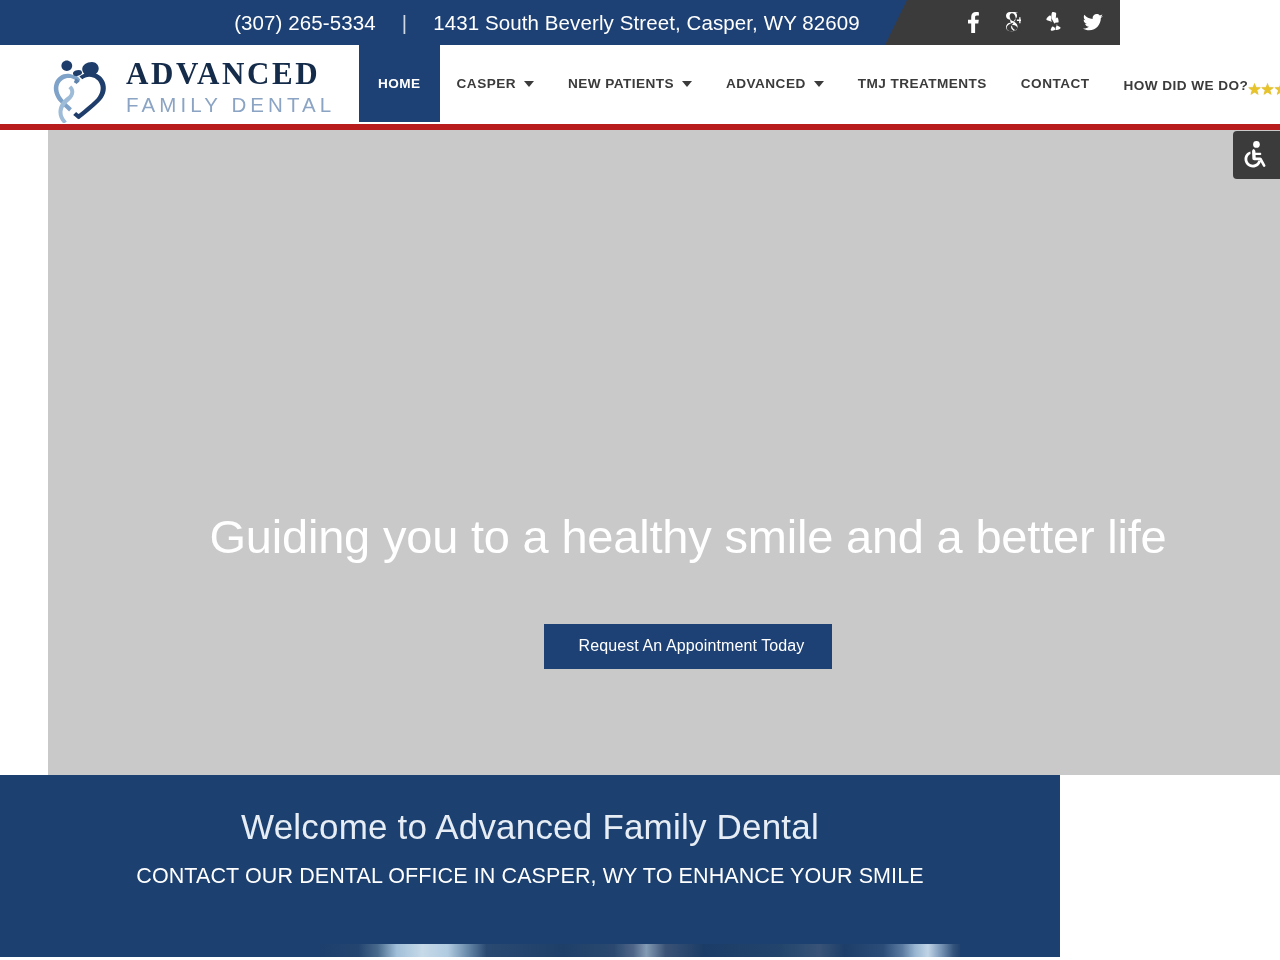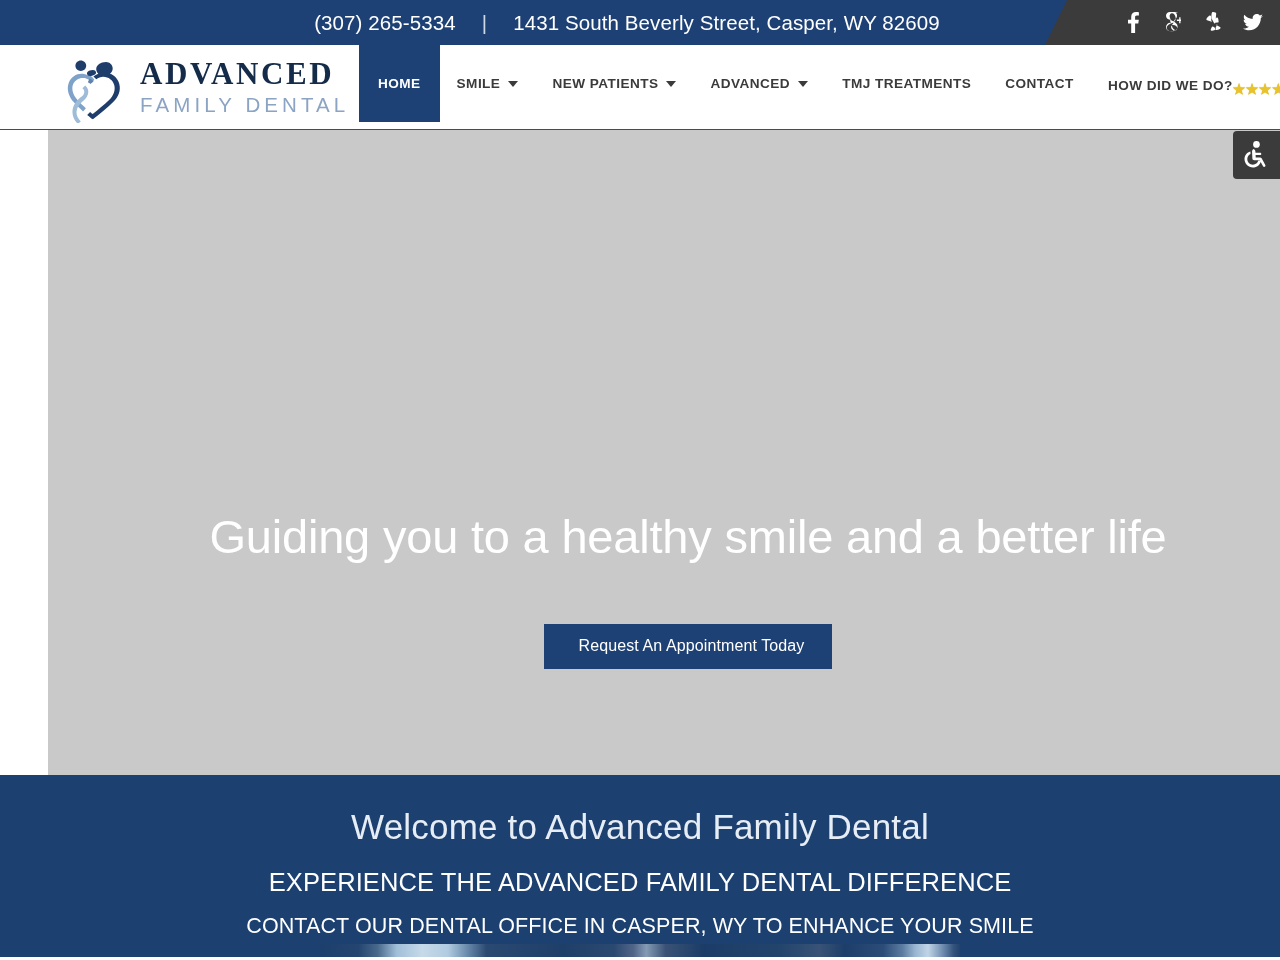--- a/index.html
+++ b/index.html
@@ -5,21 +5,21 @@
   * { box-sizing: border-box; margin: 0; padding: 0; }
   html, body {
     width: 1280px; height: 960px;
     font-family: "Liberation Sans", sans-serif;
     overflow: hidden; background: #ffffff;
   }
 
   
   .topbar {
     position: relative;
-    width: 1280px; height: 45px;
+    width: 1120px; height: 45px;
     background: #1e4175;
     display: flex; align-items: center; justify-content: center;
     overflow: hidden;
   }
   .topbar-inner {
     display: flex; align-items: center;
     gap: 0px;
     color: #ffffff;
     font-size: 20.5px;
     font-weight: 400;
@@ -53,22 +53,21 @@
     color: #ffffff; cursor: pointer;
   }
   .soc svg { display: block; fill: #ffffff; }
 
   
   .header {
     position: relative;
     width: 1280px; height: 85px;
     background: #ffffff;
     display: flex; align-items: flex-start;
-    border-bottom: 1px solid #b91c1c;
-    padding-left: 14px;
+    border-bottom: 6px solid #b91c1c;
   }
   .logo-area {
     display: flex; align-items: center;
     margin-left: 46px; margin-top: 8px;
     gap: 14px; cursor: pointer;
   }
   .logo-mark { width: 66px; height: 70px; display:block; }
   .logo-text { display: flex; flex-direction: column; justify-content: center; }
   .logo-l1 {
     font-family: "Liberation Serif", serif;
@@ -151,21 +150,21 @@
     font-size: 16px; font-weight: 400;
     letter-spacing: 0.1px;
     padding: 13px 28px 14px 35px;
     border: none; cursor: pointer;
     line-height: 1.1;
   }
 
   
   .welcome {
     position: relative;
-    width: 1280px; height: 182px;
+    width: 1060px; height: 182px;
     background: #1c4070;
     display: flex; flex-direction: column; align-items: center;
     overflow: hidden;
   }
   .w-h1 {
     color: #e7edf5;
     font-size: 35px; font-weight: 300;
     letter-spacing: 0.2px;
     margin-top: 32px;
     text-align: center;
@@ -255,21 +254,21 @@
       <div class="logo-l1">ADVANCED</div>
       <div class="logo-l2">FAMILY DENTAL</div>
     </div>
   </div>
 
   <nav class="nav">
     <div class="nav-item active">
       <span>HOME</span>
     </div>
     <div class="nav-item">
-      <span>SMILE</span>
+      <span>CASPER</span>
       <span class="caret"></span>
     </div>
     <div class="nav-item">
       <span>NEW PATIENTS</span>
       <span class="caret"></span>
     </div>
     <div class="nav-item">
       <span>ADVANCED</span>
       <span class="caret"></span>
     </div>
@@ -296,16 +295,15 @@
 
 <section class="hero">
   <div class="hero-content">
     <h1 class="hero-title">Guiding you to a healthy smile and a better life</h1>
     <button class="hero-btn">Request An Appointment Today</button>
   </div>
 </section>
 
 <section class="welcome">
   <h2 class="w-h1">Welcome to Advanced Family Dental</h2>
-  <h3 class="w-h2">EXPERIENCE THE ADVANCED FAMILY DENTAL DIFFERENCE</h3>
   <h4 class="w-h3">CONTACT OUR DENTAL OFFICE IN CASPER, WY TO ENHANCE YOUR SMILE</h4>
   <div class="bottom-strip"></div>
 </section>
 
 </body></html>

